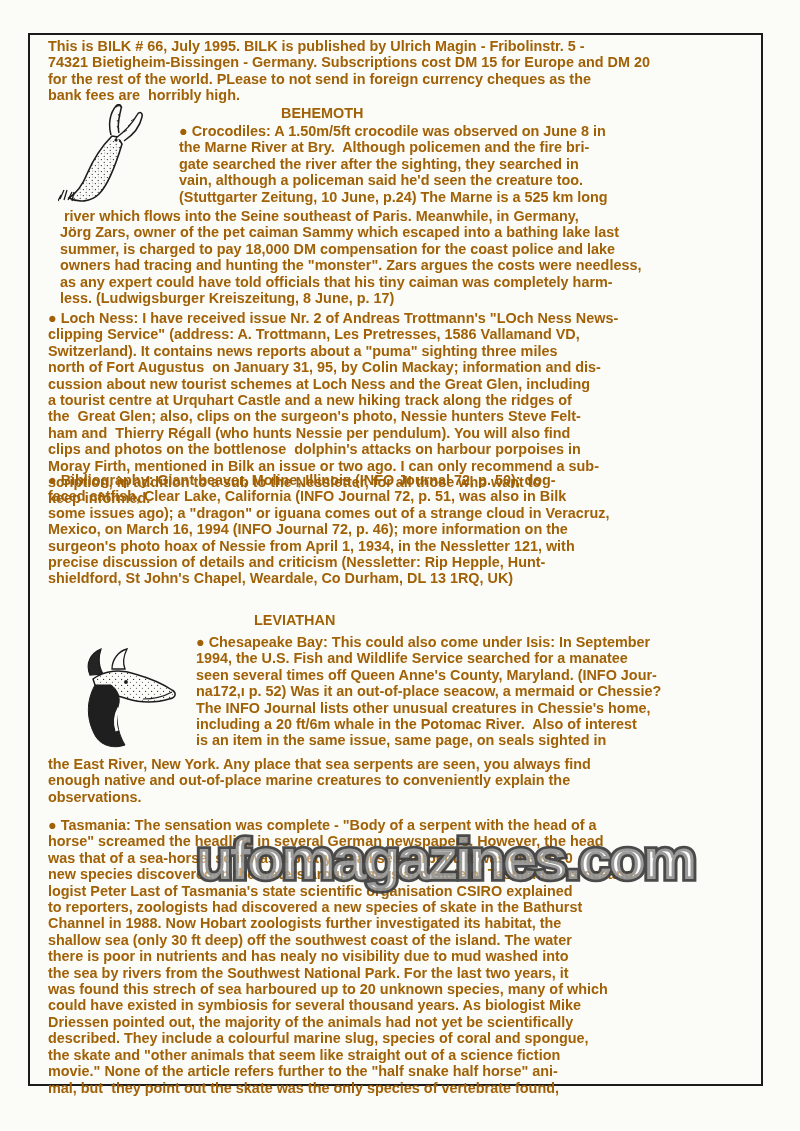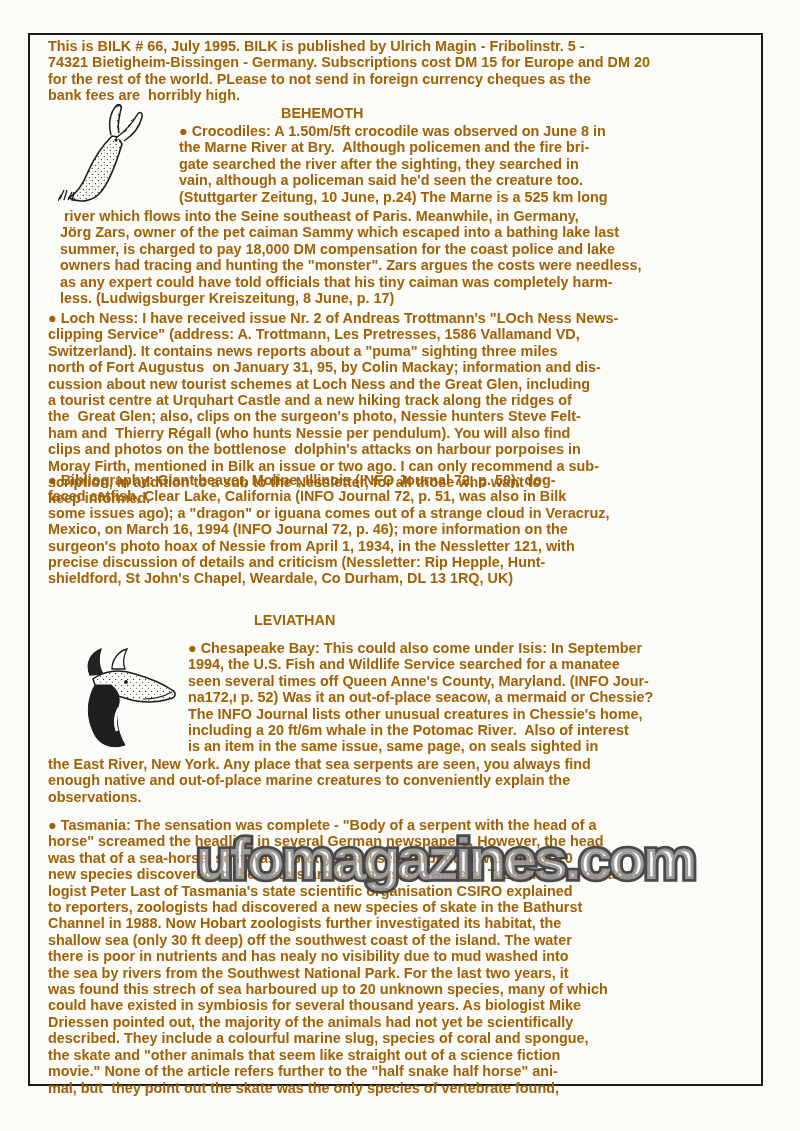--- a/index.html
+++ b/index.html
@@ -114,21 +114,21 @@
   <path d="M100 44 C 91 49, 81 51, 71 51" fill="none" stroke="#1c1c1c" stroke-width="1.2"></path>
 
   <circle cx="54" cy="34" r="1.9" fill="#1c1c1c"></circle>
 
   <path d="M23 37 C 14 53, 14 72, 24 89 C 30 98, 42 101, 53 97 C 45 84, 43 68, 47 55 C 48 48, 45 41, 39 37 Z" fill="#1f1f1f" stroke="#1c1c1c" stroke-width="1"></path>
 
   <path d="M47 60 q-6 11 -2 23" fill="none" stroke="#fbfbf8" stroke-width="3"></path>
   <path d="M54 70 q-4 9 -1 17" fill="none" stroke="#fbfbf8" stroke-width="3"></path>
 </svg>
 
-<div class="tb" style="left:188px;top:634px;margin-top:6px;">● Chesapeake Bay: This could also come under Isis: In September
+<div class="tb" style="left:196px;top:634px;">● Chesapeake Bay: This could also come under Isis: In September
 1994, the U.S. Fish and Wildlife Service searched for a manatee
 seen several times off Queen Anne's County, Maryland. (INFO Jour-
 na172,ı p. 52) Was it an out-of-place seacow, a mermaid or Chessie?
 The INFO Journal lists other unusual creatures in Chessie's home,
 including a 20 ft/6m whale in the Potomac River.  Also of interest
 is an item in the same issue, same page, on seals sighted in</div>
 <div class="tb" style="left:48px;top:756px;">the East River, New York. Any place that sea serpents are seen, you always find
 enough native and out-of-place marine creatures to conveniently explain the
 observations.</div>
 

